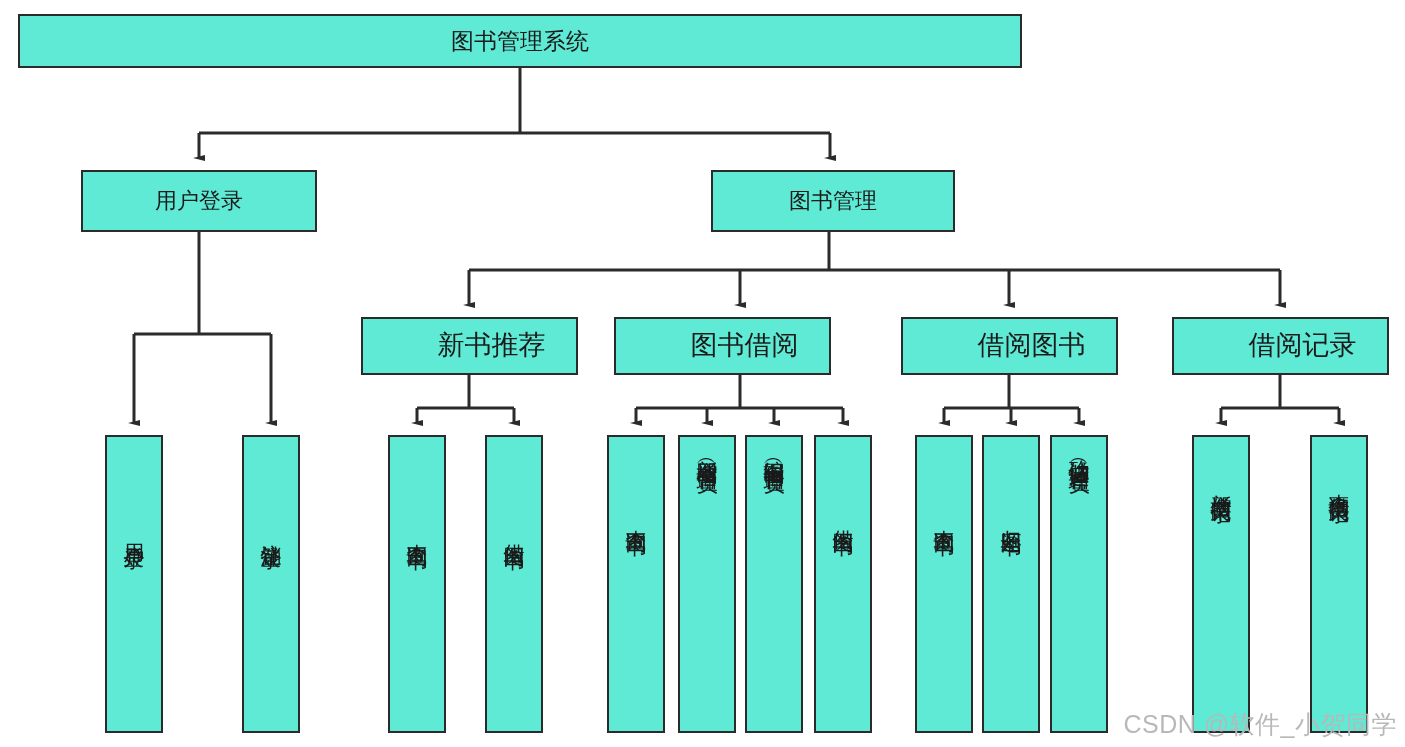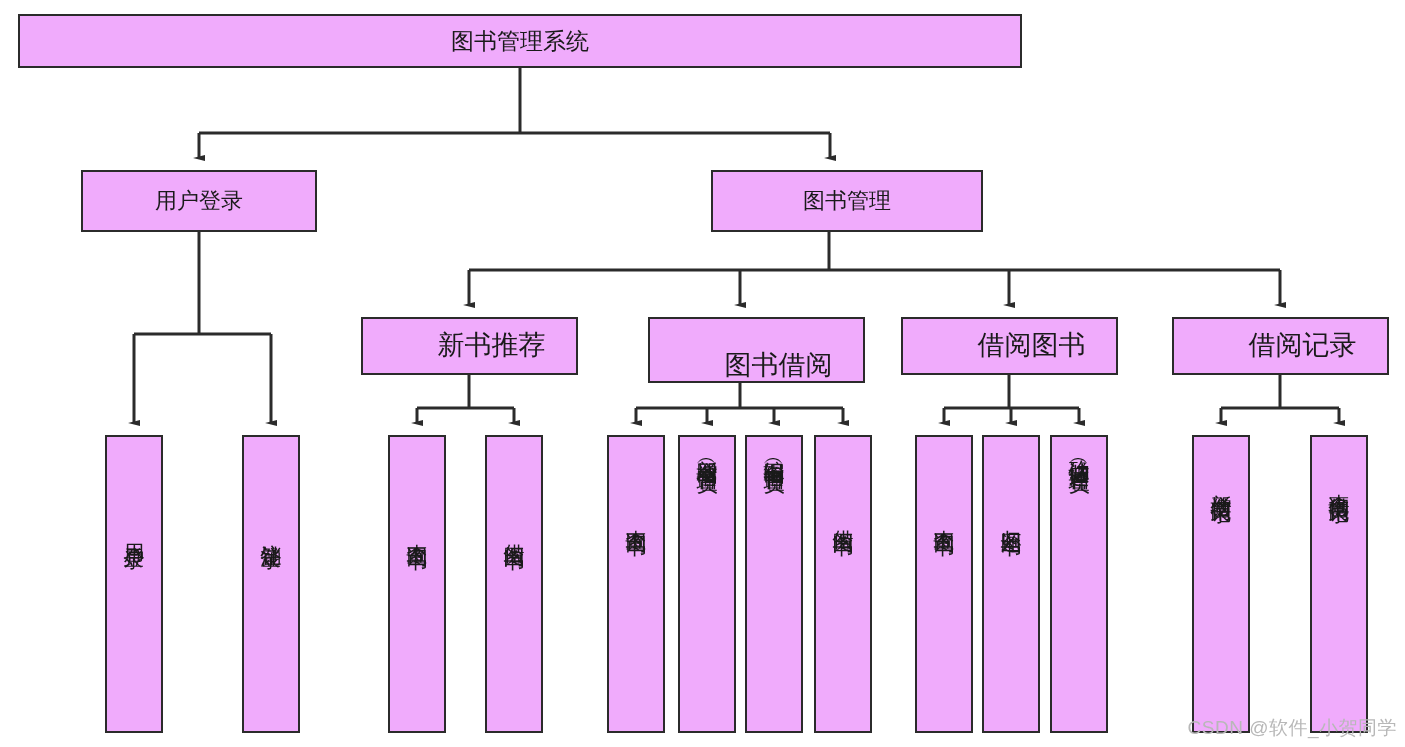--- a/index.html
+++ b/index.html
@@ -21,21 +21,21 @@
     position: absolute;
     top: 0;
     left: 0;
     width: 1405px;
     height: 747px;
   }
   .node-box {
     position: absolute;
     box-sizing: border-box;
     border: 2px solid #2b2b2b;
-    background: #f0abfc;
+    background: #5eead4;
     display: flex;
     align-items: center;
     justify-content: center;
     overflow: hidden;
   }
   .node-label {
     color: #1a1a1a;
     white-space: nowrap;
     line-height: 1.15;
   }
@@ -63,21 +63,21 @@
   .node-leaf.leaf-short .node-label {
     margin-top: 86px;
   }
   .node-leaf.leaf-rec .node-label {
     margin-top: 36px;
   }
   #watermark {
     position: absolute;
     right: 8px;
     bottom: 6px;
-    font-size: 19px;
+    font-size: 25px;
     color: #b8b8b8;
     letter-spacing: 0.5px;
     user-select: none;
   }
 </style>
 </head>
 <body>
 
 <div id="diagram-root">
 
@@ -144,29 +144,29 @@
   </svg>
 
   <div class="node-box node-root" style="left:18px; top:14px; width:1004px; height:54px;">
     <span class="node-label">图书管理系统</span>
   </div>
 
   <div class="node-box node-l1" style="left:81px; top:170px; width:236px; height:62px;">
     <span class="node-label">用户登录</span>
   </div>
 
-  <div class="node-box node-l1" style="left:711px; top:170px; width:272px; height:62px;">
+  <div class="node-box node-l1" style="left:711px; top:170px; width:244px; height:62px;">
     <span class="node-label">图书管理</span>
   </div>
 
   <div class="node-box node-l2" style="left:361px; top:317px; width:217px; height:58px;">
     <span class="node-label">新书推荐</span>
   </div>
 
-  <div class="node-box node-l2" style="left:648px; top:317px; width:217px; height:66px;align-items:flex-end;">
+  <div class="node-box node-l2" style="left:614px; top:317px; width:217px; height:58px;">
     <span class="node-label">图书借阅</span>
   </div>
 
   <div class="node-box node-l2" style="left:901px; top:317px; width:217px; height:58px;">
     <span class="node-label">借阅图书</span>
   </div>
 
   <div class="node-box node-l2" style="left:1172px; top:317px; width:217px; height:58px;text-align:center;">
     <span class="node-label">借阅记录</span>
   </div>

